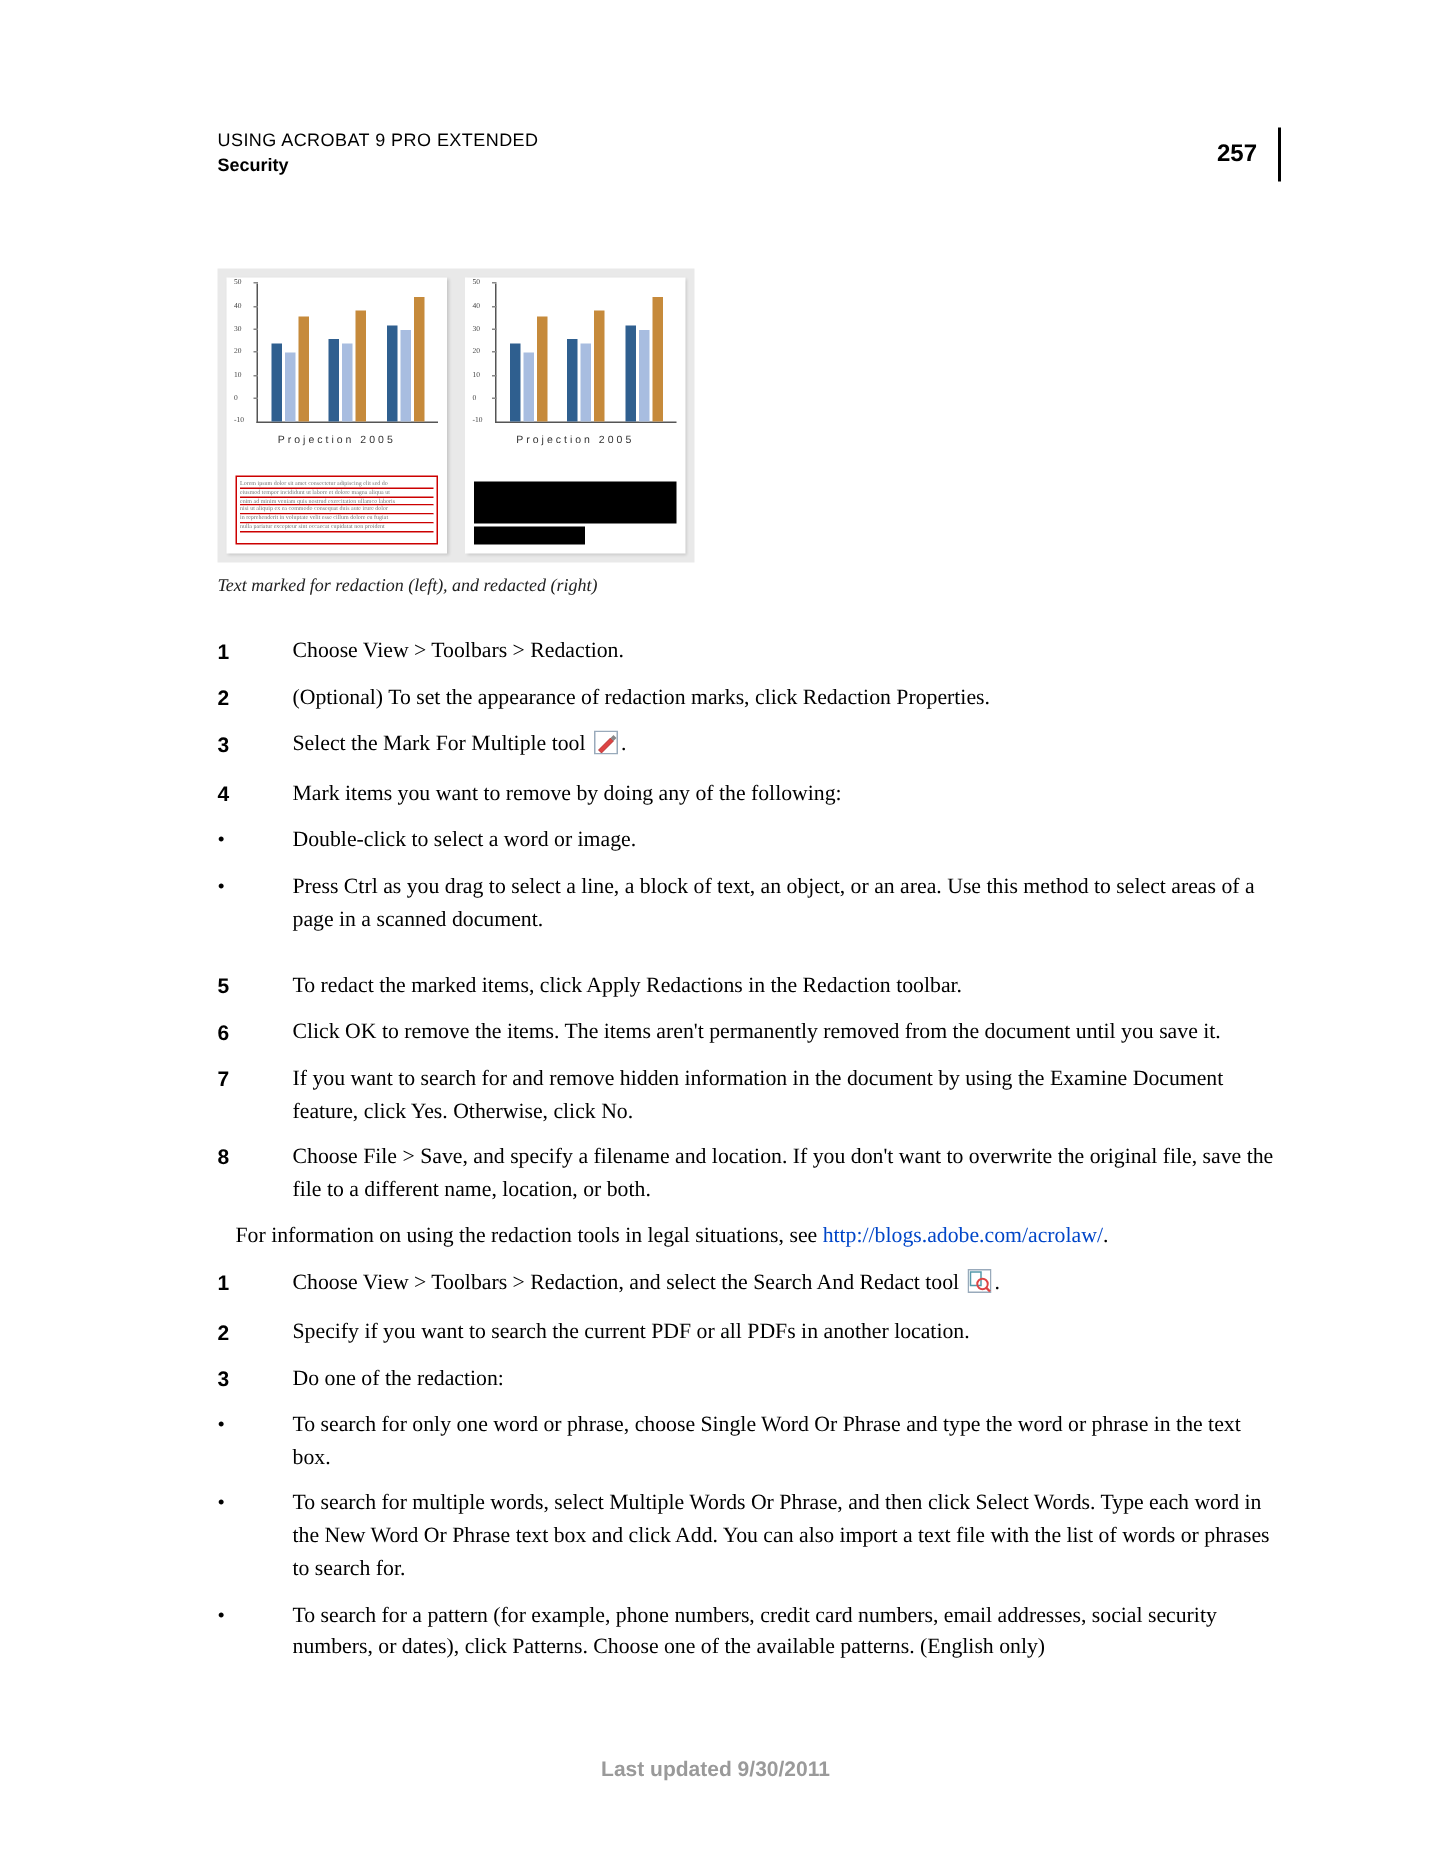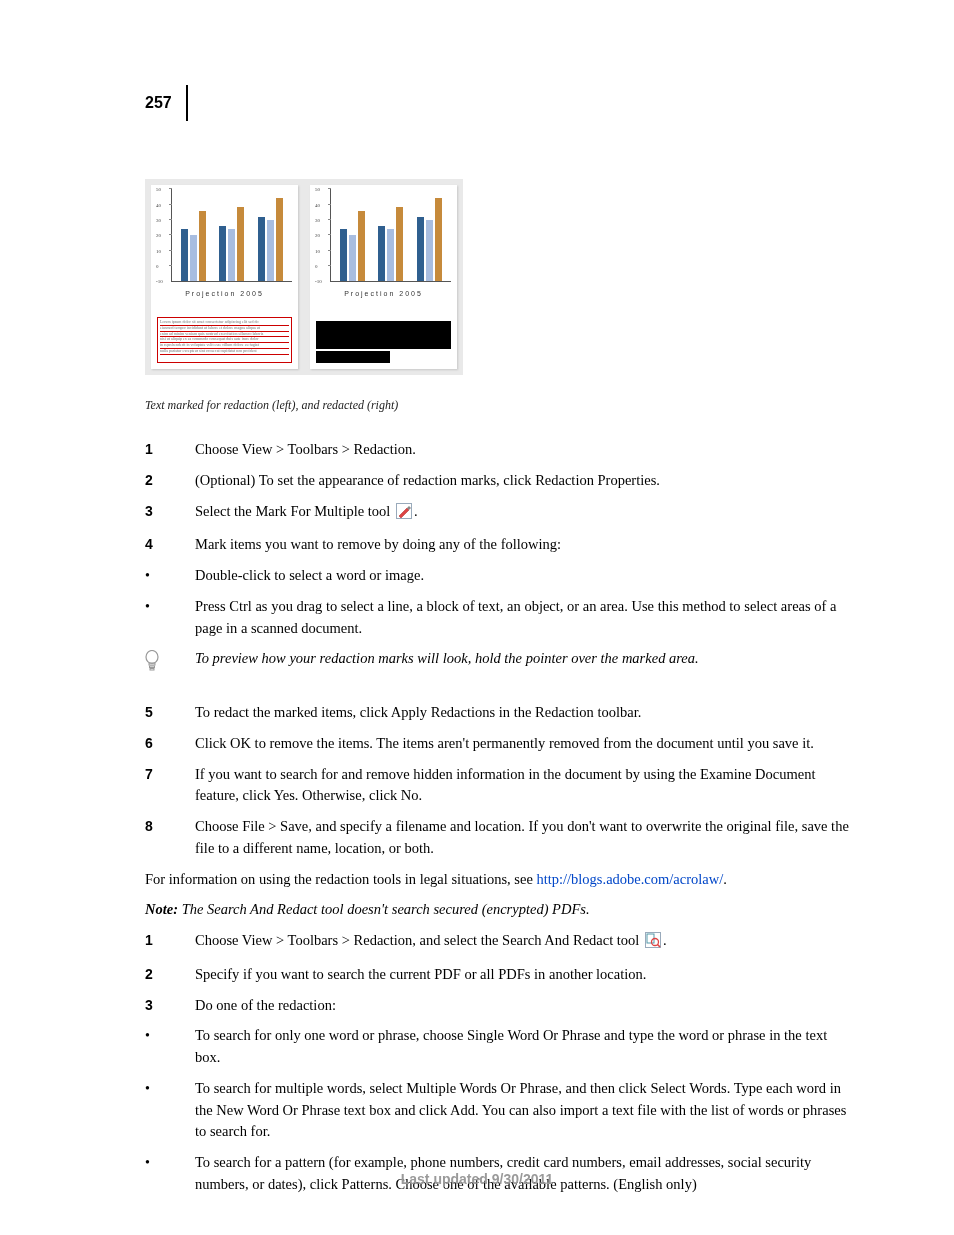--- a/index.html
+++ b/index.html
@@ -149,21 +149,21 @@
   }
   .blk {
     background: #000;
   }
   .blk.a { height: 28px; }
   .blk.b { height: 12px; width: 55%; }
 
   .caption {
     font-style: italic;
     font-size: 12px;
-    margin-top: 23px;
+    margin-top: 8px;
     color: #222;
   }
 
   
   .steps {
     margin-top: 26px;
     font-size: 14.5px;
     line-height: 1.5;
   }
   .step, .bullet, .tip, .para {
@@ -191,21 +191,21 @@
     font-style: italic;
   }
   .content {
     flex: 1;
     margin-left: 28px;
   }
   .para .content {
     margin-left: 0;
   }
   .para {
-    margin-left: 0;
+    margin-left: 12px;
   }
 
   .icon-inline {
     display: inline-block;
     vertical-align: -3px;
     margin: 0 2px;
   }
   .link {
     color: #0046c8;
   }
@@ -236,20 +236,24 @@
     color: #9a9a9a;
     font-size: 14px;
   }
 </style>
 </head>
 <body>
 
 <div class="page">
 
   <div class="header-row">
+    <div class="header-left">
+      <div class="header-title">USING ACROBAT 9 PRO EXTENDED</div>
+      <div class="header-sub">Security</div>
+    </div>
     <div class="page-num-wrap">
       <span class="page-num">257</span>
       <span class="page-num-bar"></span>
     </div>
   </div>
 
   <div class="figure">
 
     <div class="panel">
       <div class="chart-area">
@@ -365,31 +369,20 @@
 
     <div class="bullet">
         <span class="dot">•</span>
         <span class="content">Double-click to select a word or image.</span>
       </div>
     <div class="bullet">
         <span class="dot">•</span>
         <span class="content">Press Ctrl as you drag to select a line, a block of text, an object, or an area. Use this method to select areas of a page in a scanned document.</span>
       </div>
 
-    <div class="tip">
-      <span class="bulb">
-        <svg width="14" height="22">
-            <ellipse cx="7" cy="7" rx="6" ry="6.5" fill="none" stroke="#999" stroke-width="1.2"></ellipse>
-            <rect x="4" y="13" width="6" height="2" fill="none" stroke="#999"></rect>
-            <rect x="4.5" y="16" width="5" height="1.5" fill="none" stroke="#999"></rect>
-            <rect x="5" y="18.5" width="4" height="1.5" fill="none" stroke="#999"></rect>
-          </svg>
-      </span>
-      <span class="content tip-text">To preview how your redaction marks will look, hold the pointer over the marked area.</span>
-    </div>
 
     <div style="height:14px"></div>
 
     <div class="step">
         <span class="num">5</span>
         <span class="content">To redact the marked items, click Apply Redactions in the Redaction toolbar.</span>
       </div>
     <div class="step">
         <span class="num">6</span>
         <span class="content">Click OK to remove the items. The items aren't permanently removed from the document until you save it.</span>
@@ -404,23 +397,20 @@
       </div>
 
     <div class="para">
       <span class="content">
         <span>For information on using the redaction tools in legal situations, see </span><a class="link">http://blogs.adobe.com/acrolaw/</a><span>.</span>
       </span>
     </div>
   </div>
 
   <div class="steps" style="margin-top:0">
-    <div class="para">
-        <span class="content"><span class="note-label">Note:</span><span class="note-text"> The Search And Redact tool doesn't search secured (encrypted) PDFs.</span></span>
-      </div>
 
     <div class="step">
         <span class="num">1</span>
         <span class="content"><span>Choose View &gt; Toolbars &gt; Redaction, and select the Search And Redact tool </span><span class="icon-inline"><svg width="16" height="16">
               <rect x="0.5" y="0.5" width="15" height="15" fill="#fff" stroke="#9ab"></rect>
               <rect x="2" y="2" width="7" height="9" fill="#fff" stroke="#59a"></rect>
               <circle cx="10" cy="10" r="3.5" fill="none" stroke="#d44" stroke-width="1.3"></circle>
               <line x1="12.5" y1="12.5" x2="15" y2="15" stroke="#d44" stroke-width="1.6"></line>
             </svg></span>.</span>
       </div>

